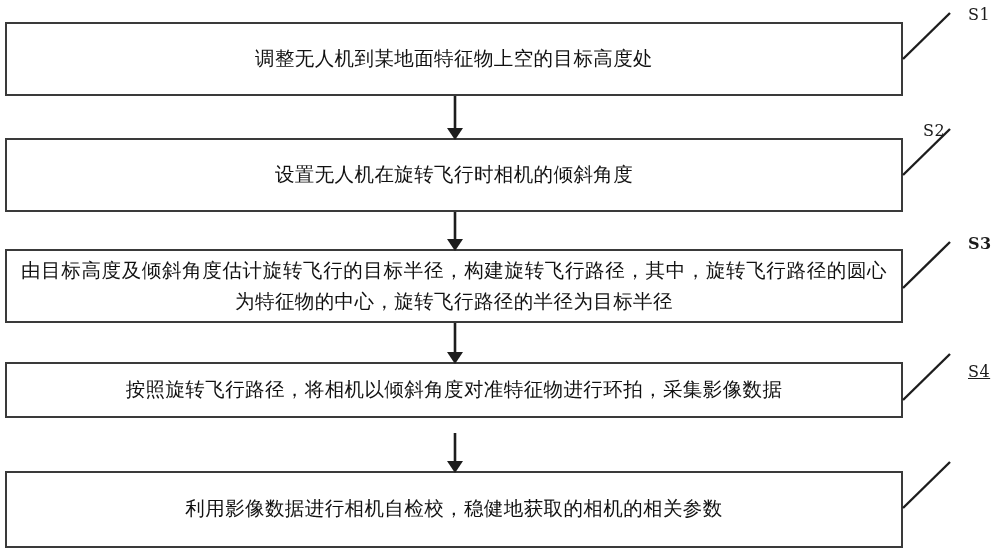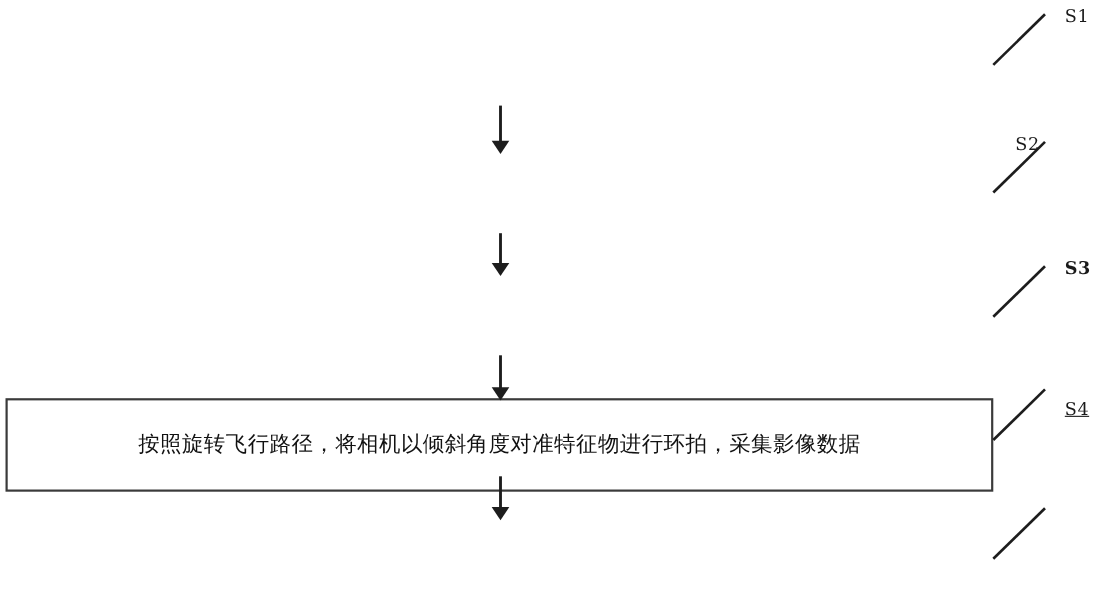--- a/index.html
+++ b/index.html
@@ -83,27 +83,39 @@
 
   .connector-head {
     fill: #1d1d1d;
   }
 </style>
 </head>
 <body>
 
 <div id="flow-root">
 
+  <div class="step-box" style="left:5px; top:22px; width:898px; height:74px;">
+    <div class="step-text">调整无人机到某地面特征物上空的目标高度处</div>
+  </div>
 
+  <div class="step-box" style="left:5px; top:138px; width:898px; height:74px;">
+    <div class="step-text">设置无人机在旋转飞行时相机的倾斜角度</div>
+  </div>
 
+  <div class="step-box" style="left:5px; top:249px; width:898px; height:74px;">
+    <div class="step-text multiline">由目标高度及倾斜角度估计旋转飞行的目标半径，构建旋转飞行路径，其中，旋转飞行路径的圆心为特征物的中心，旋转飞行路径的半径为目标半径</div>
+  </div>
 
-  <div class="step-box" style="left:5px; top:362px; width:898px; height:85px;">
+  <div class="step-box" style="left:5px; top:362px; width:898px; height:56px;">
     <div class="step-text">按照旋转飞行路径，将相机以倾斜角度对准特征物进行环拍，采集影像数据</div>
   </div>
 
+  <div class="step-box" style="left:5px; top:471px; width:898px; height:77px;">
+    <div class="step-text">利用影像数据进行相机自检校，稳健地获取的相机的相关参数</div>
+  </div>
 
   <svg class="overlay" viewBox="0 0 1000 557" xmlns="http://www.w3.org/2000/svg">
 
     <g>
       <line class="connector-line" x1="455" y1="96" x2="455" y2="130"></line>
       <polygon class="connector-head" points="447,128 463,128 455,140"></polygon>
     </g>
 
     <g>
       <line class="connector-line" x1="455" y1="212" x2="455" y2="241"></line>

